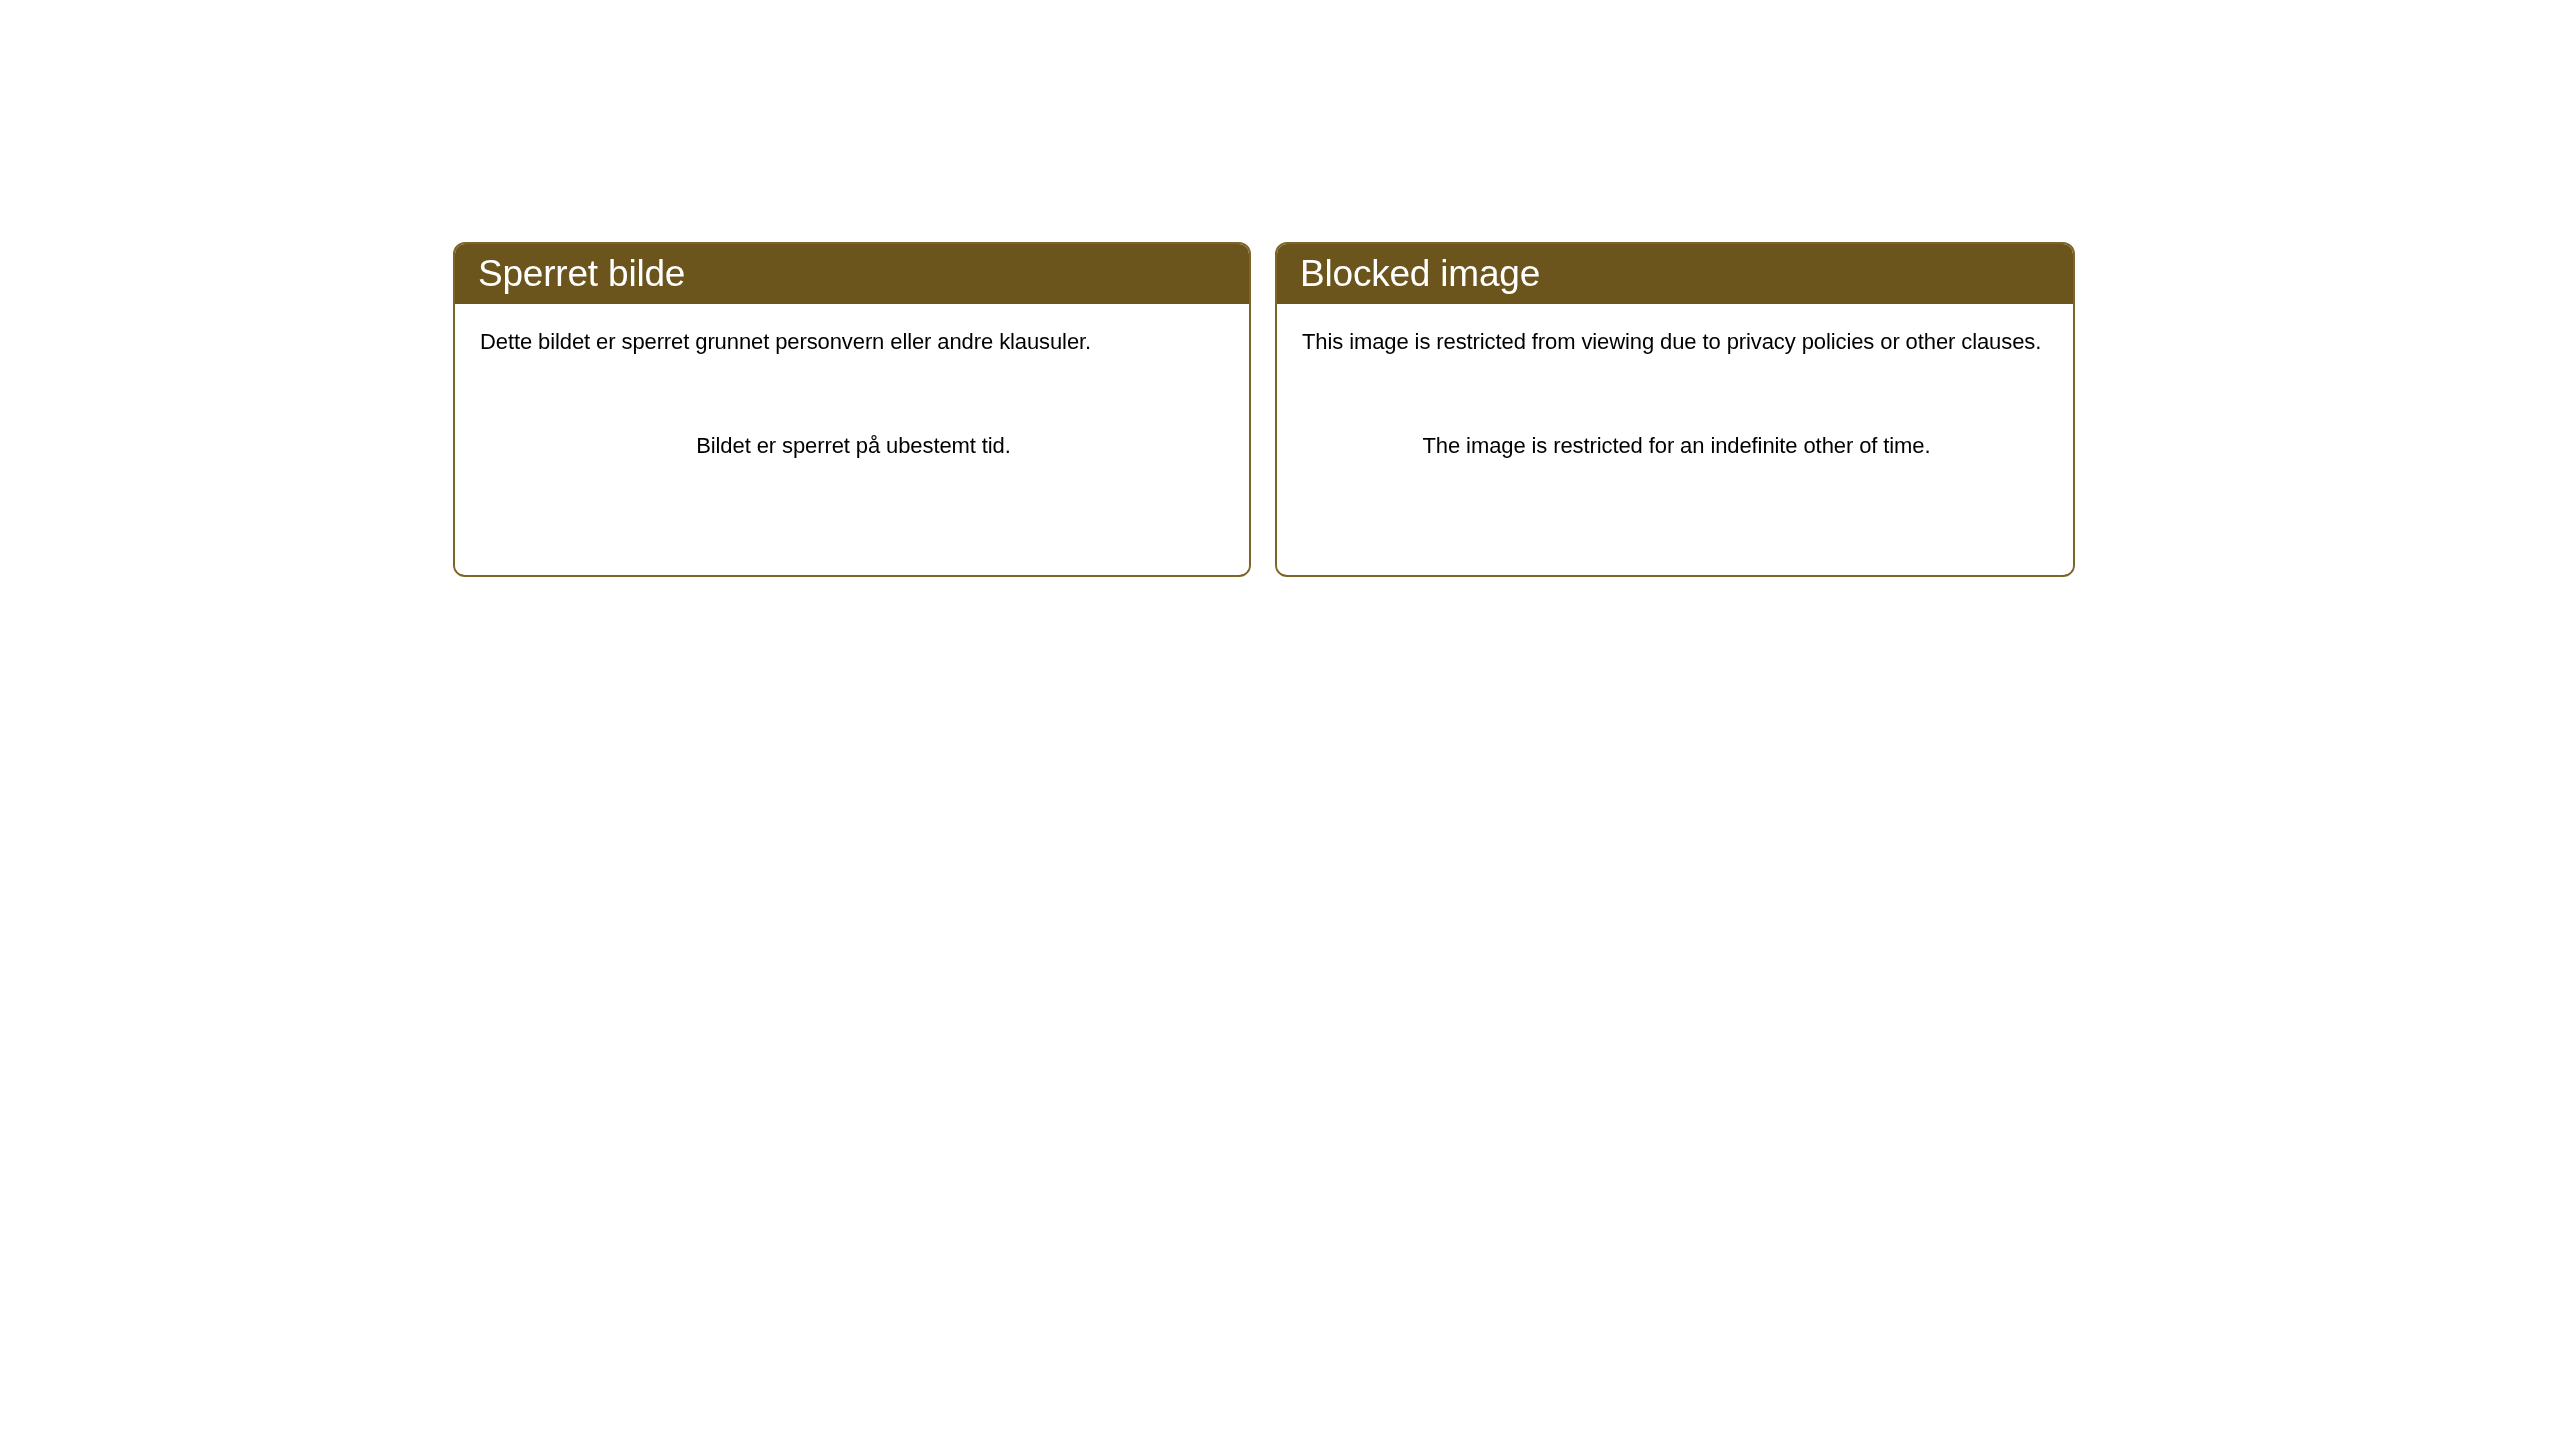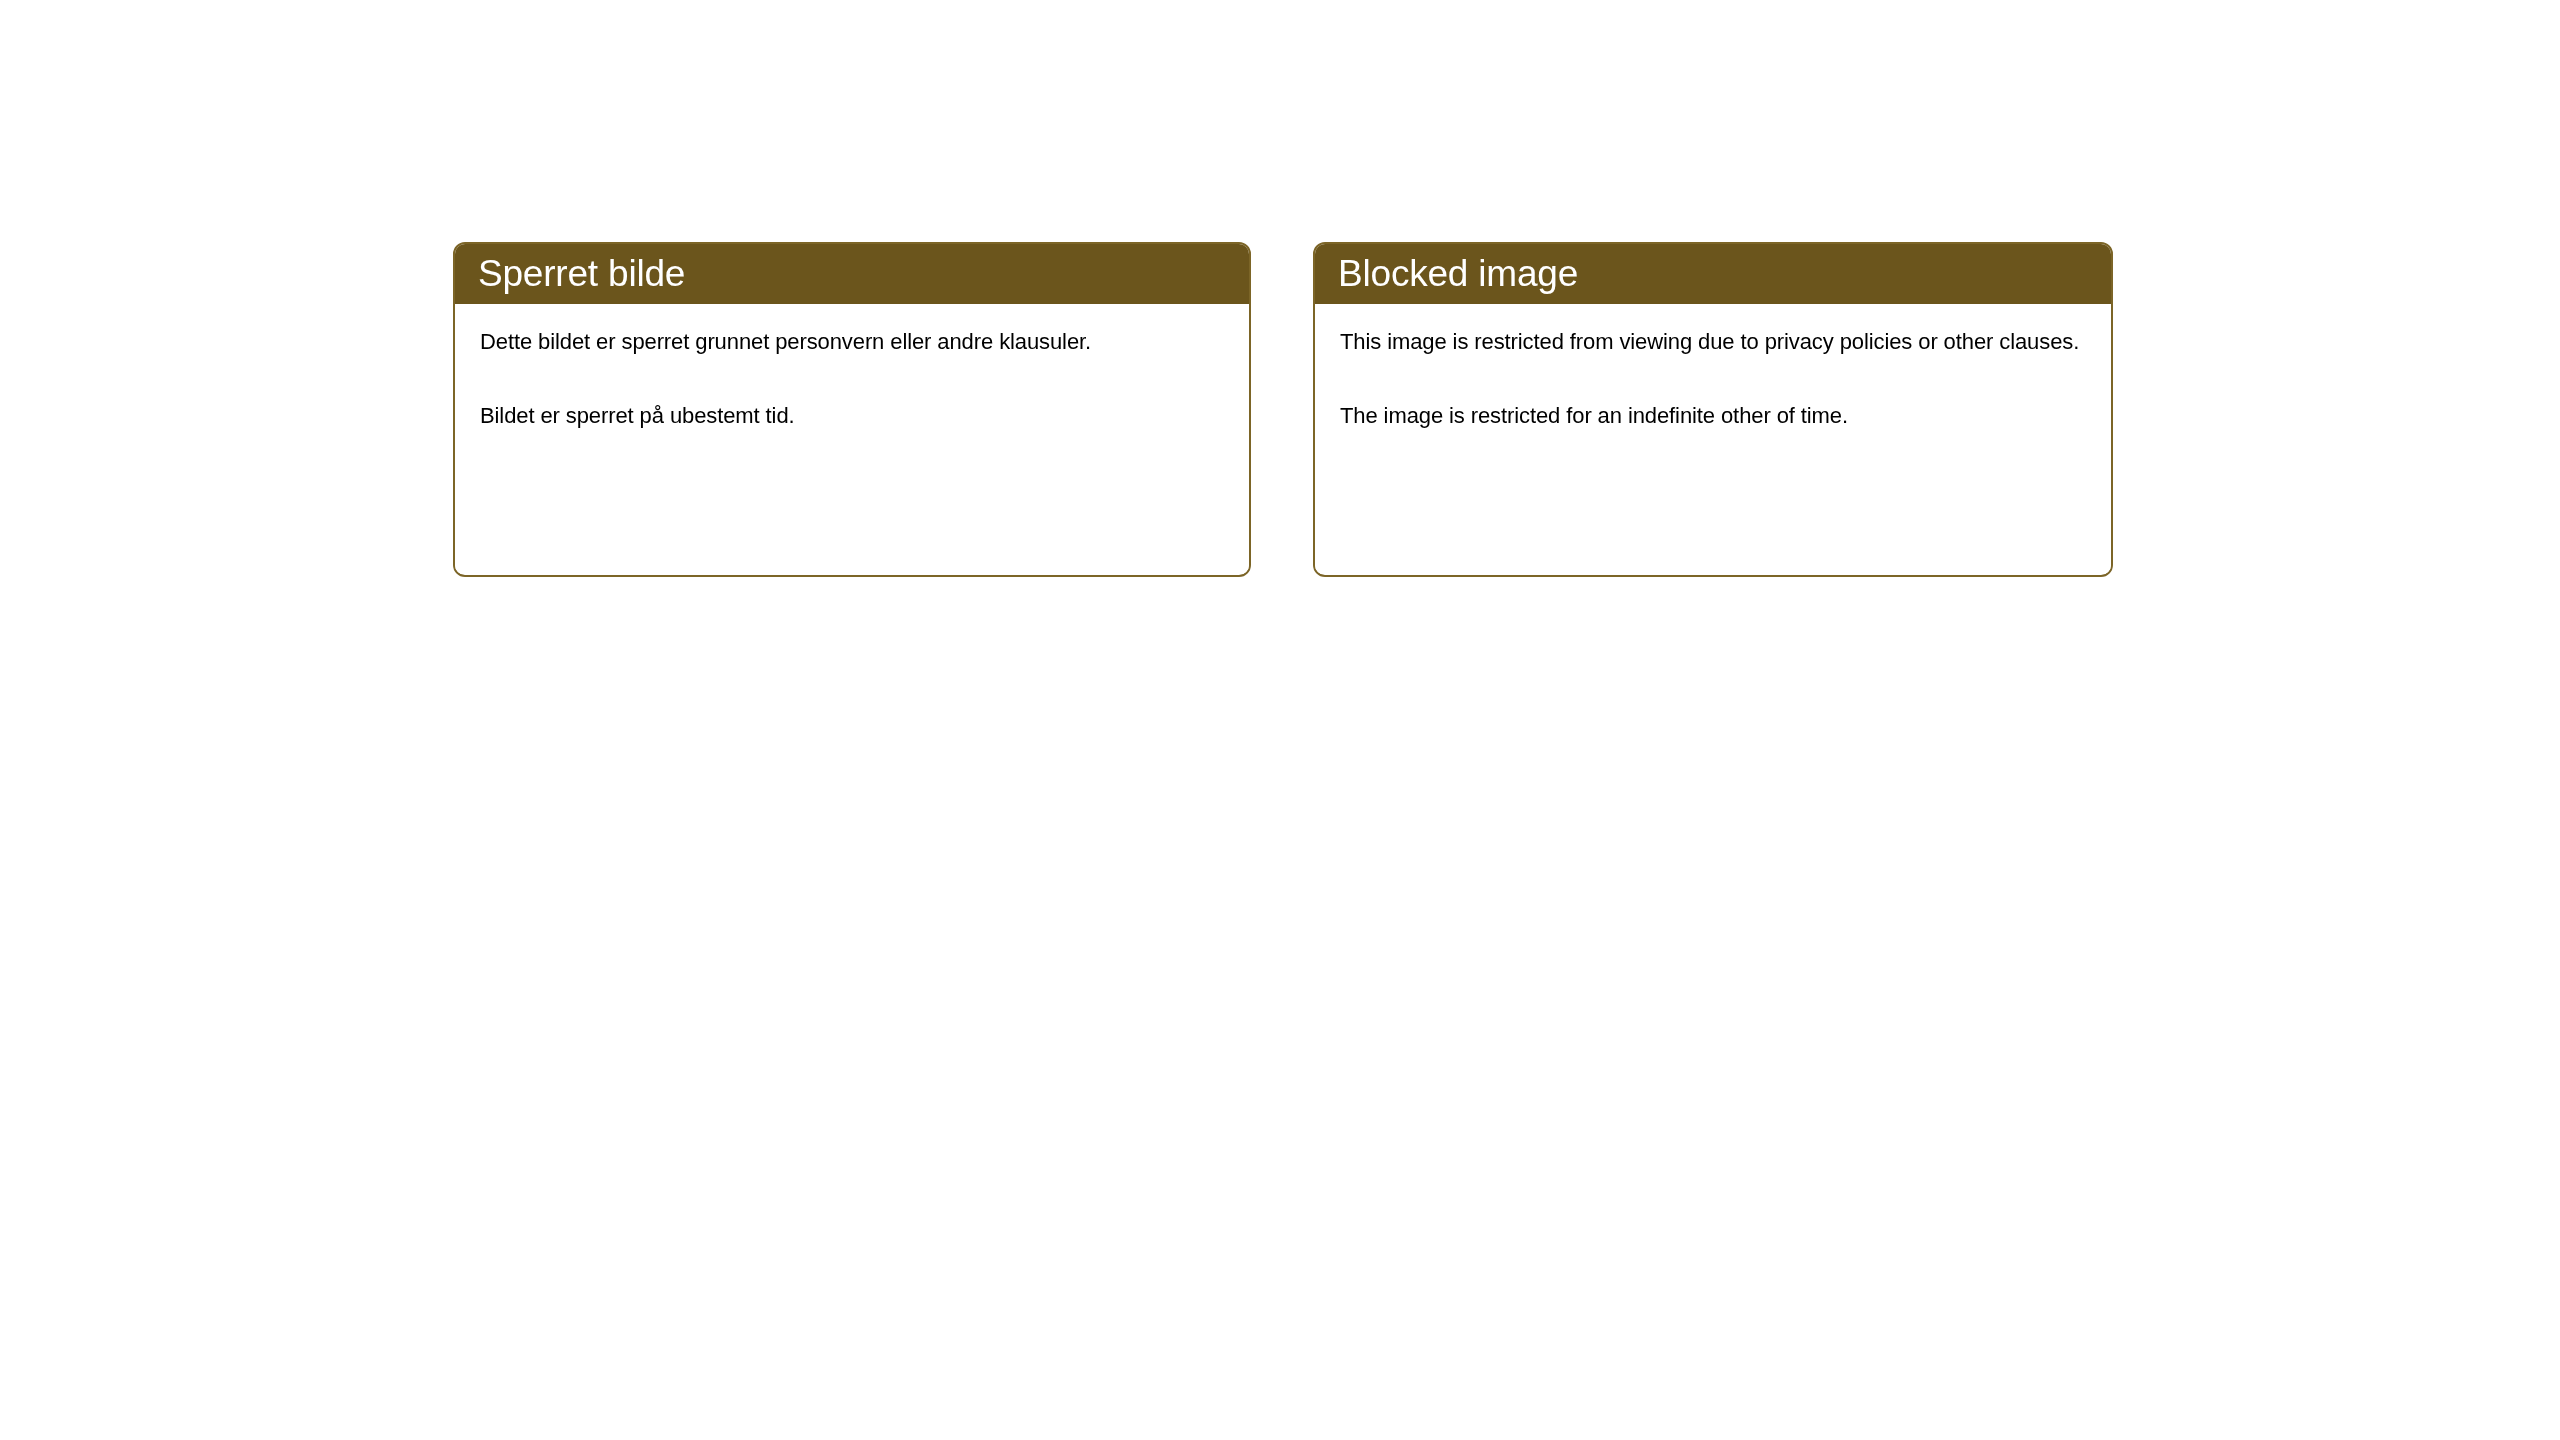--- a/index.html
+++ b/index.html
@@ -32,21 +32,21 @@
     box-shadow: none;
   }
 
   .notice-panel.lang-no {
     left: 453px;
     width: 798px;
     height: 335px;
   }
 
   .notice-panel.lang-en {
-    left: 1313px;
+    left: 1275px;
     width: 800px;
     height: 335px;
   }
 
   .panel-header {
     box-sizing: border-box;
     height: 61px;
     background: #6b551c;
     border-top-left-radius: 9px;
     border-top-right-radius: 9px;
@@ -75,21 +75,22 @@
   .panel-paragraph {
     color: #000000;
     font-size: 22px;
     line-height: 44px;
     font-weight: 400;
     letter-spacing: -0.1px;
     margin: 0;
   }
 
   .panel-paragraph + .panel-paragraph {
-    margin-top: 30px;
+    margin-top: 60px;
+    text-align: center;
   }
 </style>
 </head>
 <body>
 
 <div id="stage">
 
   <section class="notice-panel lang-no">
     <div class="panel-header">
       <h2 class="panel-title">Sperret bilde</h2>

